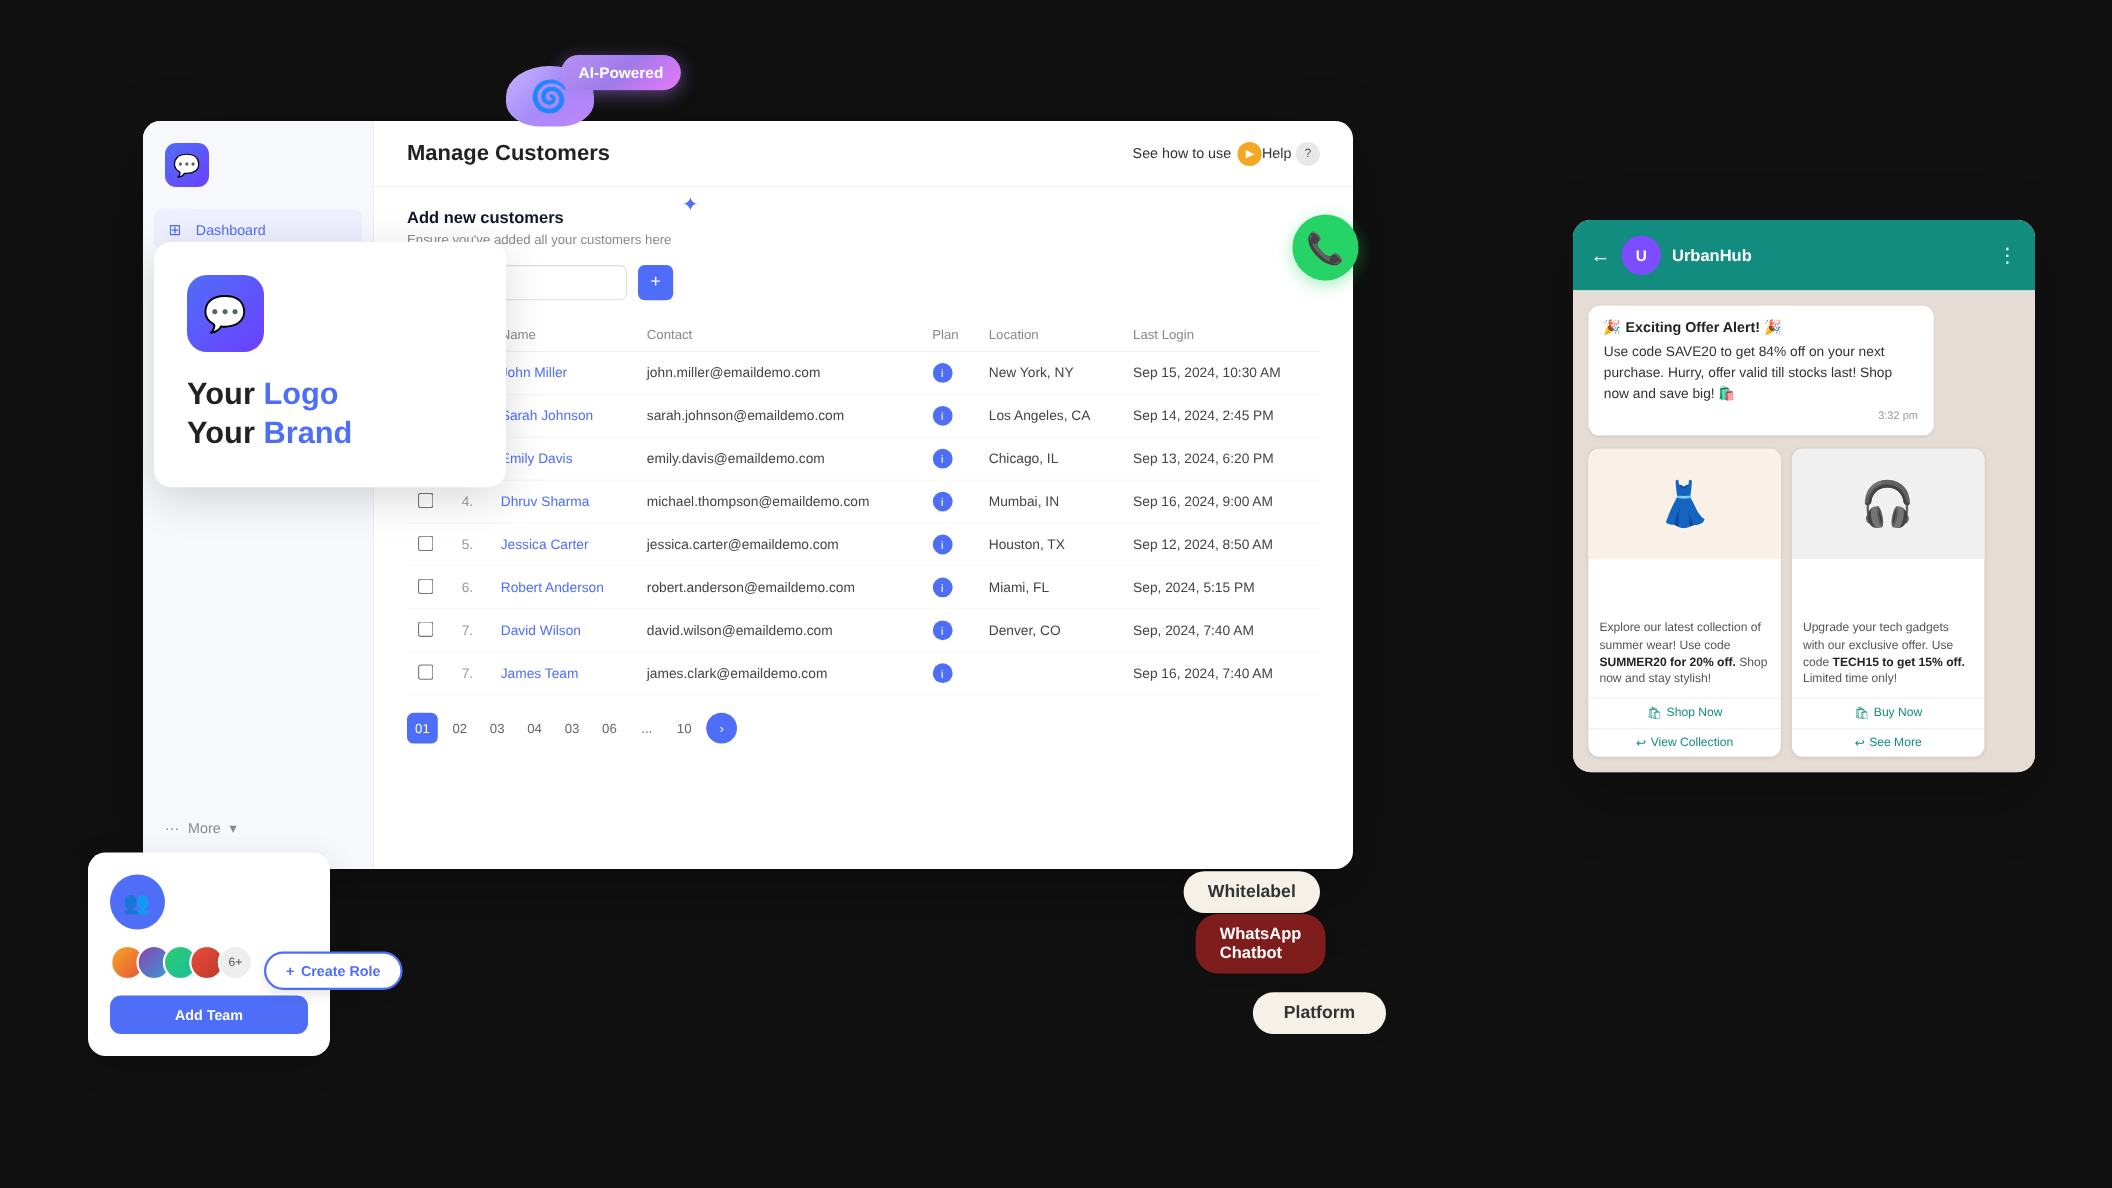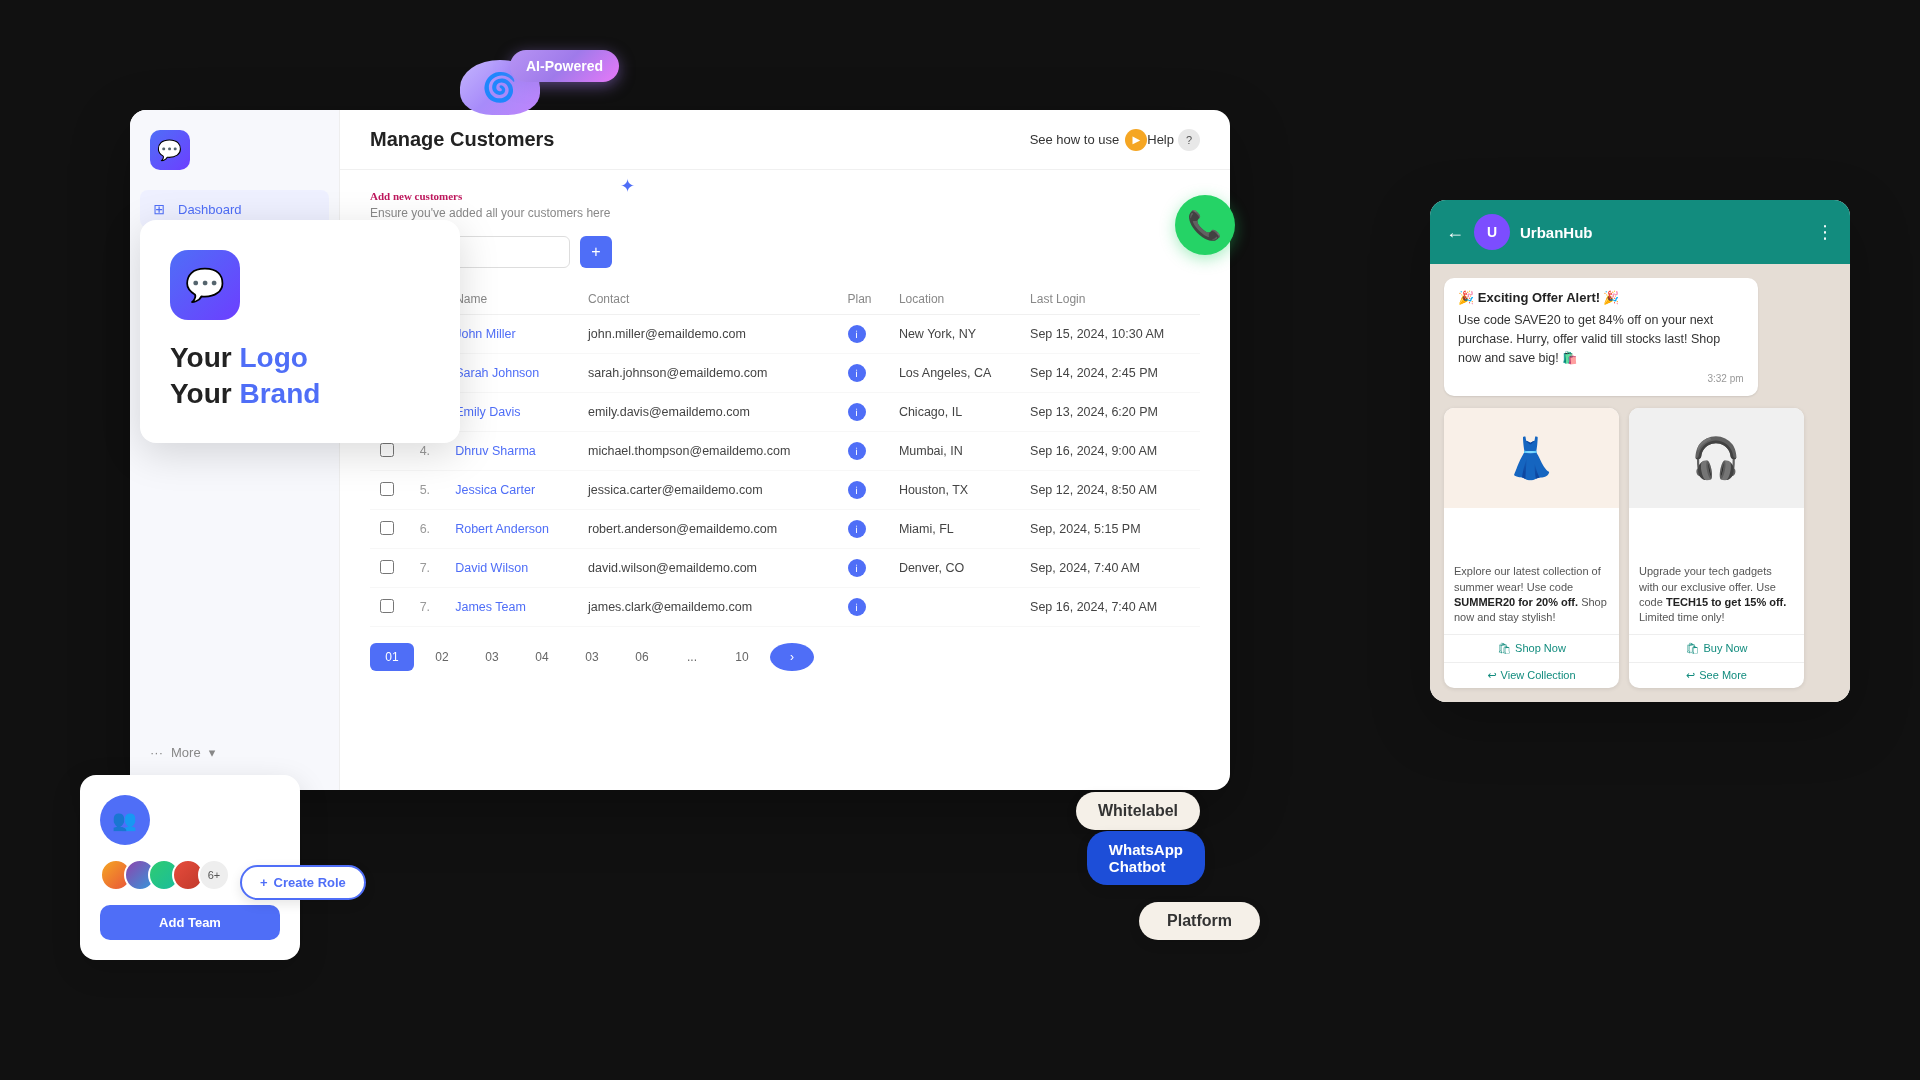--- a/index.html
+++ b/index.html
@@ -165,25 +165,24 @@
       color: #555;
     }
 
     .content-area {
       flex: 1;
       padding: 20px 30px;
       overflow: hidden;
     }
 
     .section-title {
-      font-size: 11px;
+      font-size: 15px;
       font-weight: 600;
-      color: #be185d;
+      color: #0f172a;
       margin-bottom: 4px;
-      font-family: Liberation Serif, serif;
     }
 
     .section-sub {
       font-size: 12px;
       color: #888;
       margin-bottom: 16px;
     }
 
     .search-add-row {
       display: flex;
@@ -270,21 +269,21 @@
 
     
     .pagination {
       display: flex;
       align-items: center;
       gap: 6px;
       margin-top: 16px;
     }
 
     .page-btn {
-      width: 44px;
+      width: 28px;
       height: 28px;
       border-radius: 6px;
       border: none;
       background: transparent;
       font-size: 12px;
       color: #666;
       cursor: pointer;
       display: flex;
       align-items: center;
       justify-content: center;
@@ -644,21 +643,21 @@
       font-weight: 600;
       color: #333;
       box-shadow: 0 4px 12px rgba(0,0,0,0.1);
       z-index: 15;
     }
 
     .tag-whatsapp {
       position: absolute;
       bottom: 195px;
       right: 715px;
-      background: #1d4ed8;
+      background: #7f1d1d;
       border-radius: 20px;
       padding: 10px 22px;
       font-size: 15px;
       font-weight: 600;
       color: white;
       box-shadow: 0 4px 12px rgba(0,0,0,0.1);
       z-index: 15;
     }
 
     .tag-platform {

